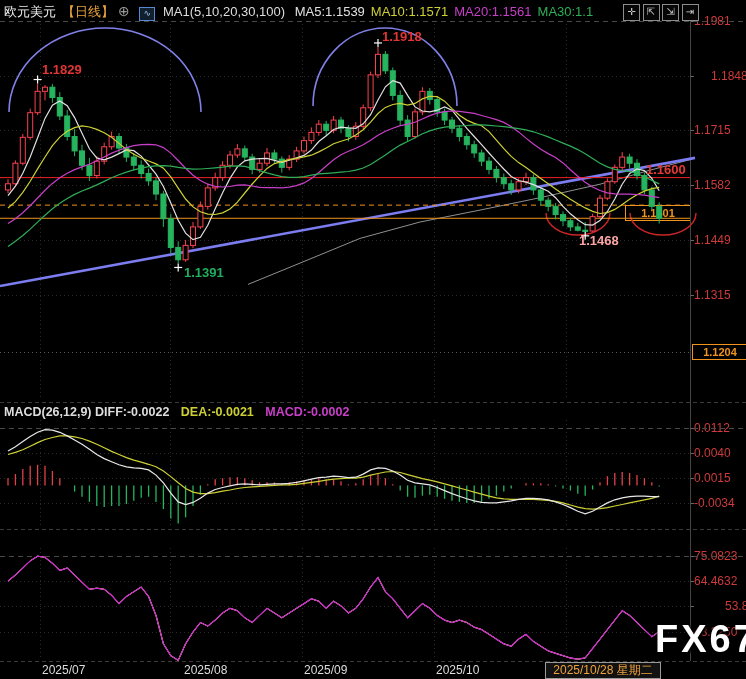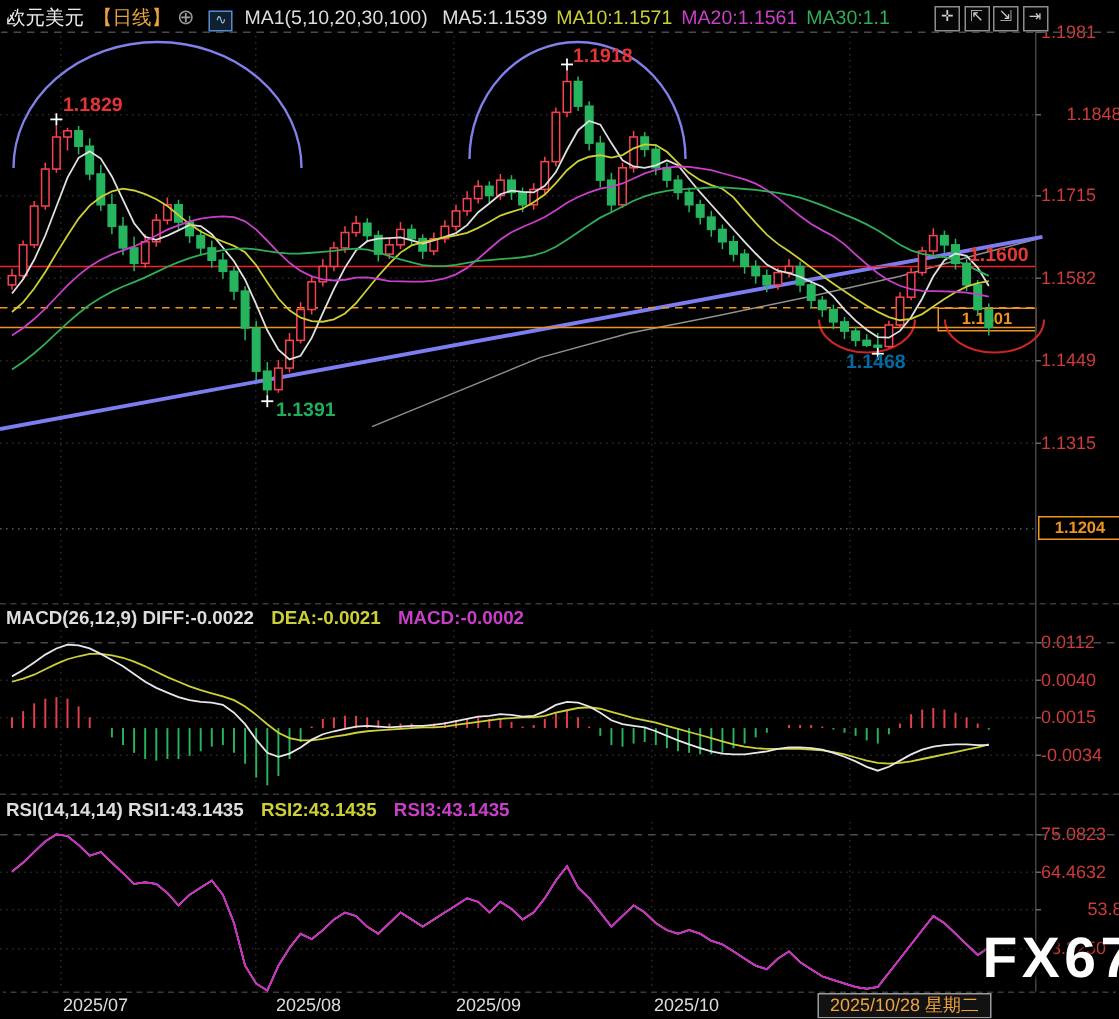--- a/index.html
+++ b/index.html
@@ -1,17 +1,17 @@
 <!DOCTYPE html>
 <html><head>
 <meta charset="utf-8">
 <style>
   html,body{margin:0;padding:0;background:#000;}
   #app{position:relative;width:746px;height:679px;background:#000;overflow:hidden;
-       font-family:"Liberation Sans","DejaVu Sans",sans-serif;border-radius:28px;}
+       font-family:"Liberation Sans","DejaVu Sans",sans-serif;}
   .abs{position:absolute;white-space:nowrap;}
   #chart-layer{position:absolute;left:0;top:0;z-index:5;}
   .lbl{font-size:12px;color:#cd3b3b;z-index:3;}
   .hdr{font-size:13px;color:#ddd;z-index:8;top:3px;}
   .hdr span{margin-right:6px;}
   .annot{font-size:13px;font-weight:bold;z-index:6;}
   .mon{font-size:12px;color:#ddd;z-index:8;top:663px;}
   .boxlbl{border:1px solid #f0941d;color:#f0941d;background:#000;font-size:11px;
           font-weight:bold;text-align:center;z-index:2;padding:0 2px;line-height:14px;}
   .tbtn{width:15px;height:15px;border:1px solid #8d8d8d;color:#cfcfcf;font-size:10px;
@@ -41,26 +41,20 @@
       <div class="abs tbtn" style="left: 681.5px;">⇥</div>
     </div>
 
   <div class="abs ind-hdr" style="left:4px;top:405px;">
     <span style="color:#ddd;">MACD(26,12,9)</span>
     <span style="color:#ddd;">DIFF:-0.0022</span>
     <span style="color:#cdd035;margin-left:8px;">DEA:-0.0021</span>
     <span style="color:#c93fc9;margin-left:8px;">MACD:-0.0002</span>
   </div>
 
-  <div class="abs ind-hdr" style="left:4px;top:533px;">
-    <span style="color:#ddd;">RSI(14,14,14)</span>
-    <span style="color:#ddd;">RSI1:43.1435</span>
-    <span style="color:#cdd035;margin-left:8px;">RSI2:43.1435</span>
-    <span style="color:#c93fc9;margin-left:8px;">RSI3:43.1435</span>
-  </div>
 
   <div id="labels">
       <div class="abs lbl" style="left: 694px; top: 14px;">1.1981</div>
       <div class="abs lbl" style="left: 711px; top: 69px;">1.1848</div>
       <div class="abs lbl" style="left: 694px; top: 123px;">1.1715</div>
       <div class="abs lbl" style="left: 694px; top: 178px;">1.1582</div>
       <div class="abs lbl" style="left: 694px; top: 233px;">1.1449</div>
       <div class="abs lbl" style="left: 694px; top: 288px;">1.1315</div>
       <div class="abs lbl" style="left: 694px; top: 421px;">0.0112</div>
       <div class="abs lbl" style="left: 694px; top: 446px;">0.0040</div>
@@ -72,21 +66,21 @@
       <div class="abs lbl" style="left: 694px; top: 625px;">43.2250</div>
     </div>
 
   <div class="abs" style="left:646px;top:162px;color:#e53935;font-weight:bold;font-size:13px;z-index:6;">1.1600</div>
   <div class="abs boxlbl" style="left:625px;top:205px;width:60px;z-index:2;">1.1501</div>
   <div class="abs boxlbl" style="left:692px;top:344px;width:50px;z-index:6;">1.1204</div>
 
   <div class="abs annot" style="left:42px;top:62px;color:#e23535;">1.1829</div>
   <div class="abs annot" style="left:382px;top:29px;color:#e23535;">1.1918</div>
   <div class="abs annot" style="left:184px;top:265px;color:#1fae5e;">1.1391</div>
-  <div class="abs annot" style="left:564px;top:233px;color:#0369a1;">1.1468</div>
+  <div class="abs annot" style="left:579px;top:233px;color:#fca5a5;">1.1468</div>
 
   <div id="months">
       <div class="abs mon" style="left: 42px;">2025/07</div>
       <div class="abs mon" style="left: 184px;">2025/08</div>
       <div class="abs mon" style="left: 304px;">2025/09</div>
       <div class="abs mon" style="left: 436px;">2025/10</div>
     </div>
   <div class="abs" id="datebox">2025/10/28 星期二</div>
 
   <div class="abs" id="watermark">FX678</div>

